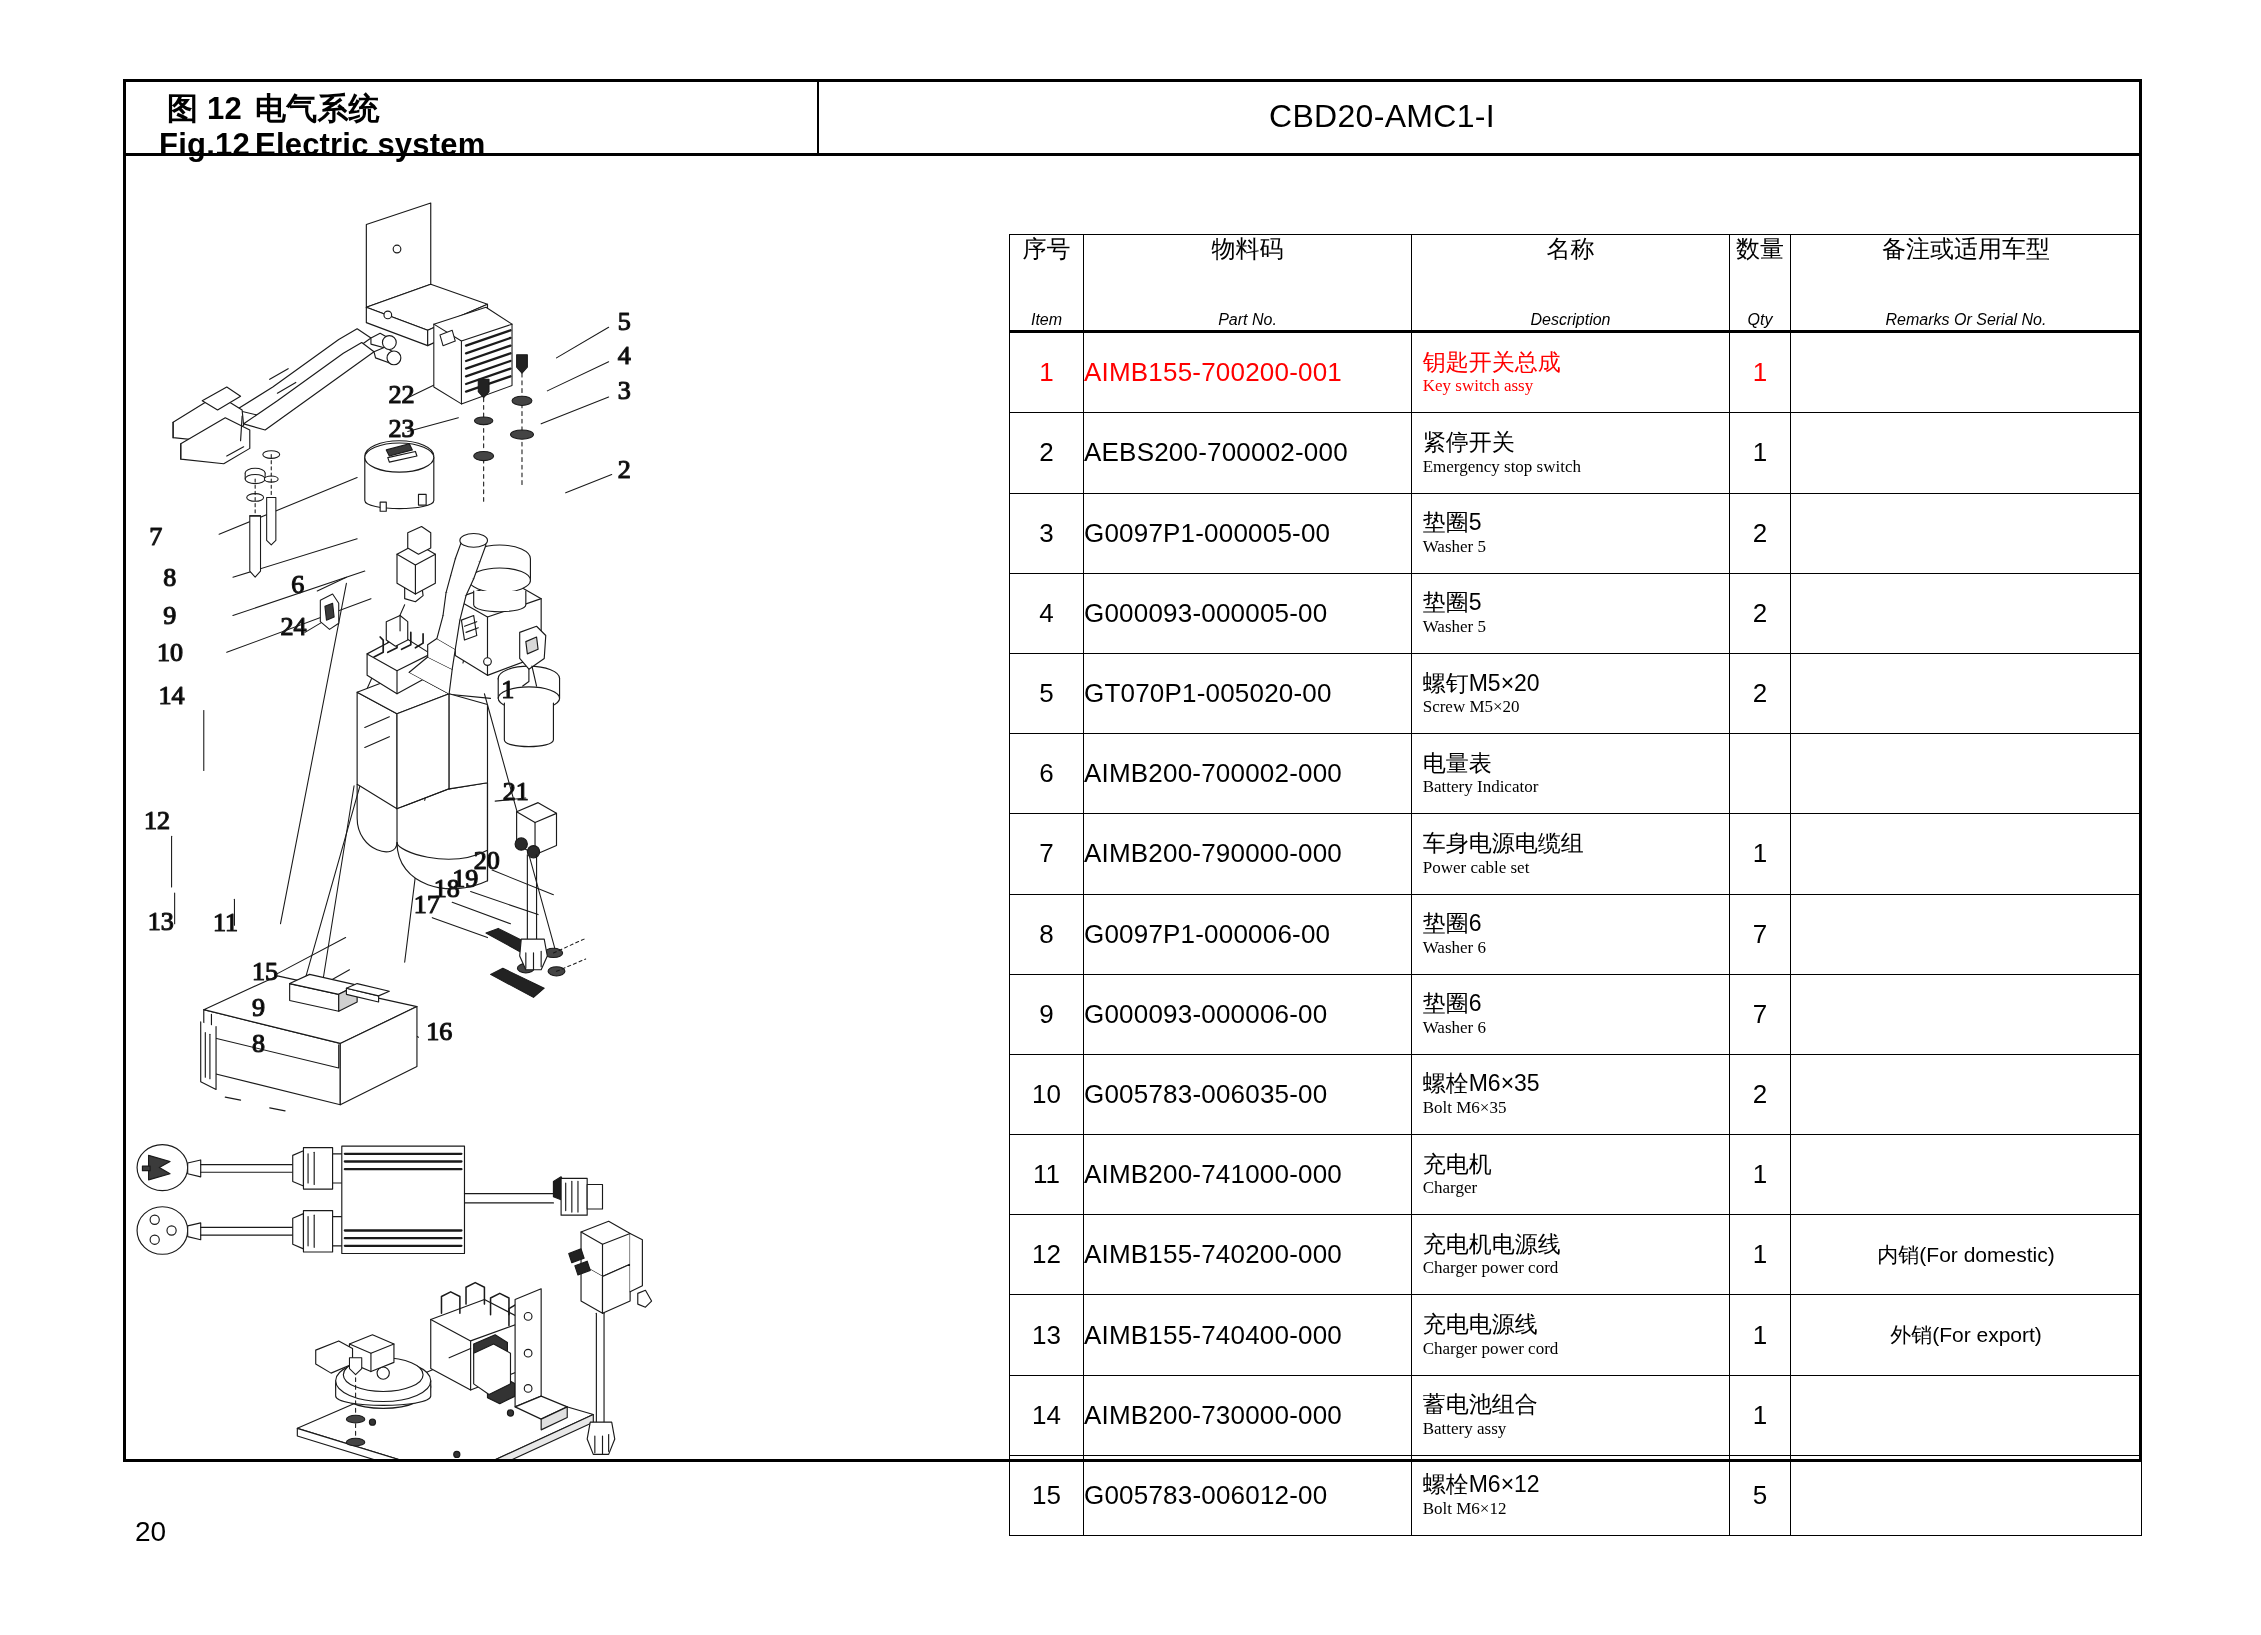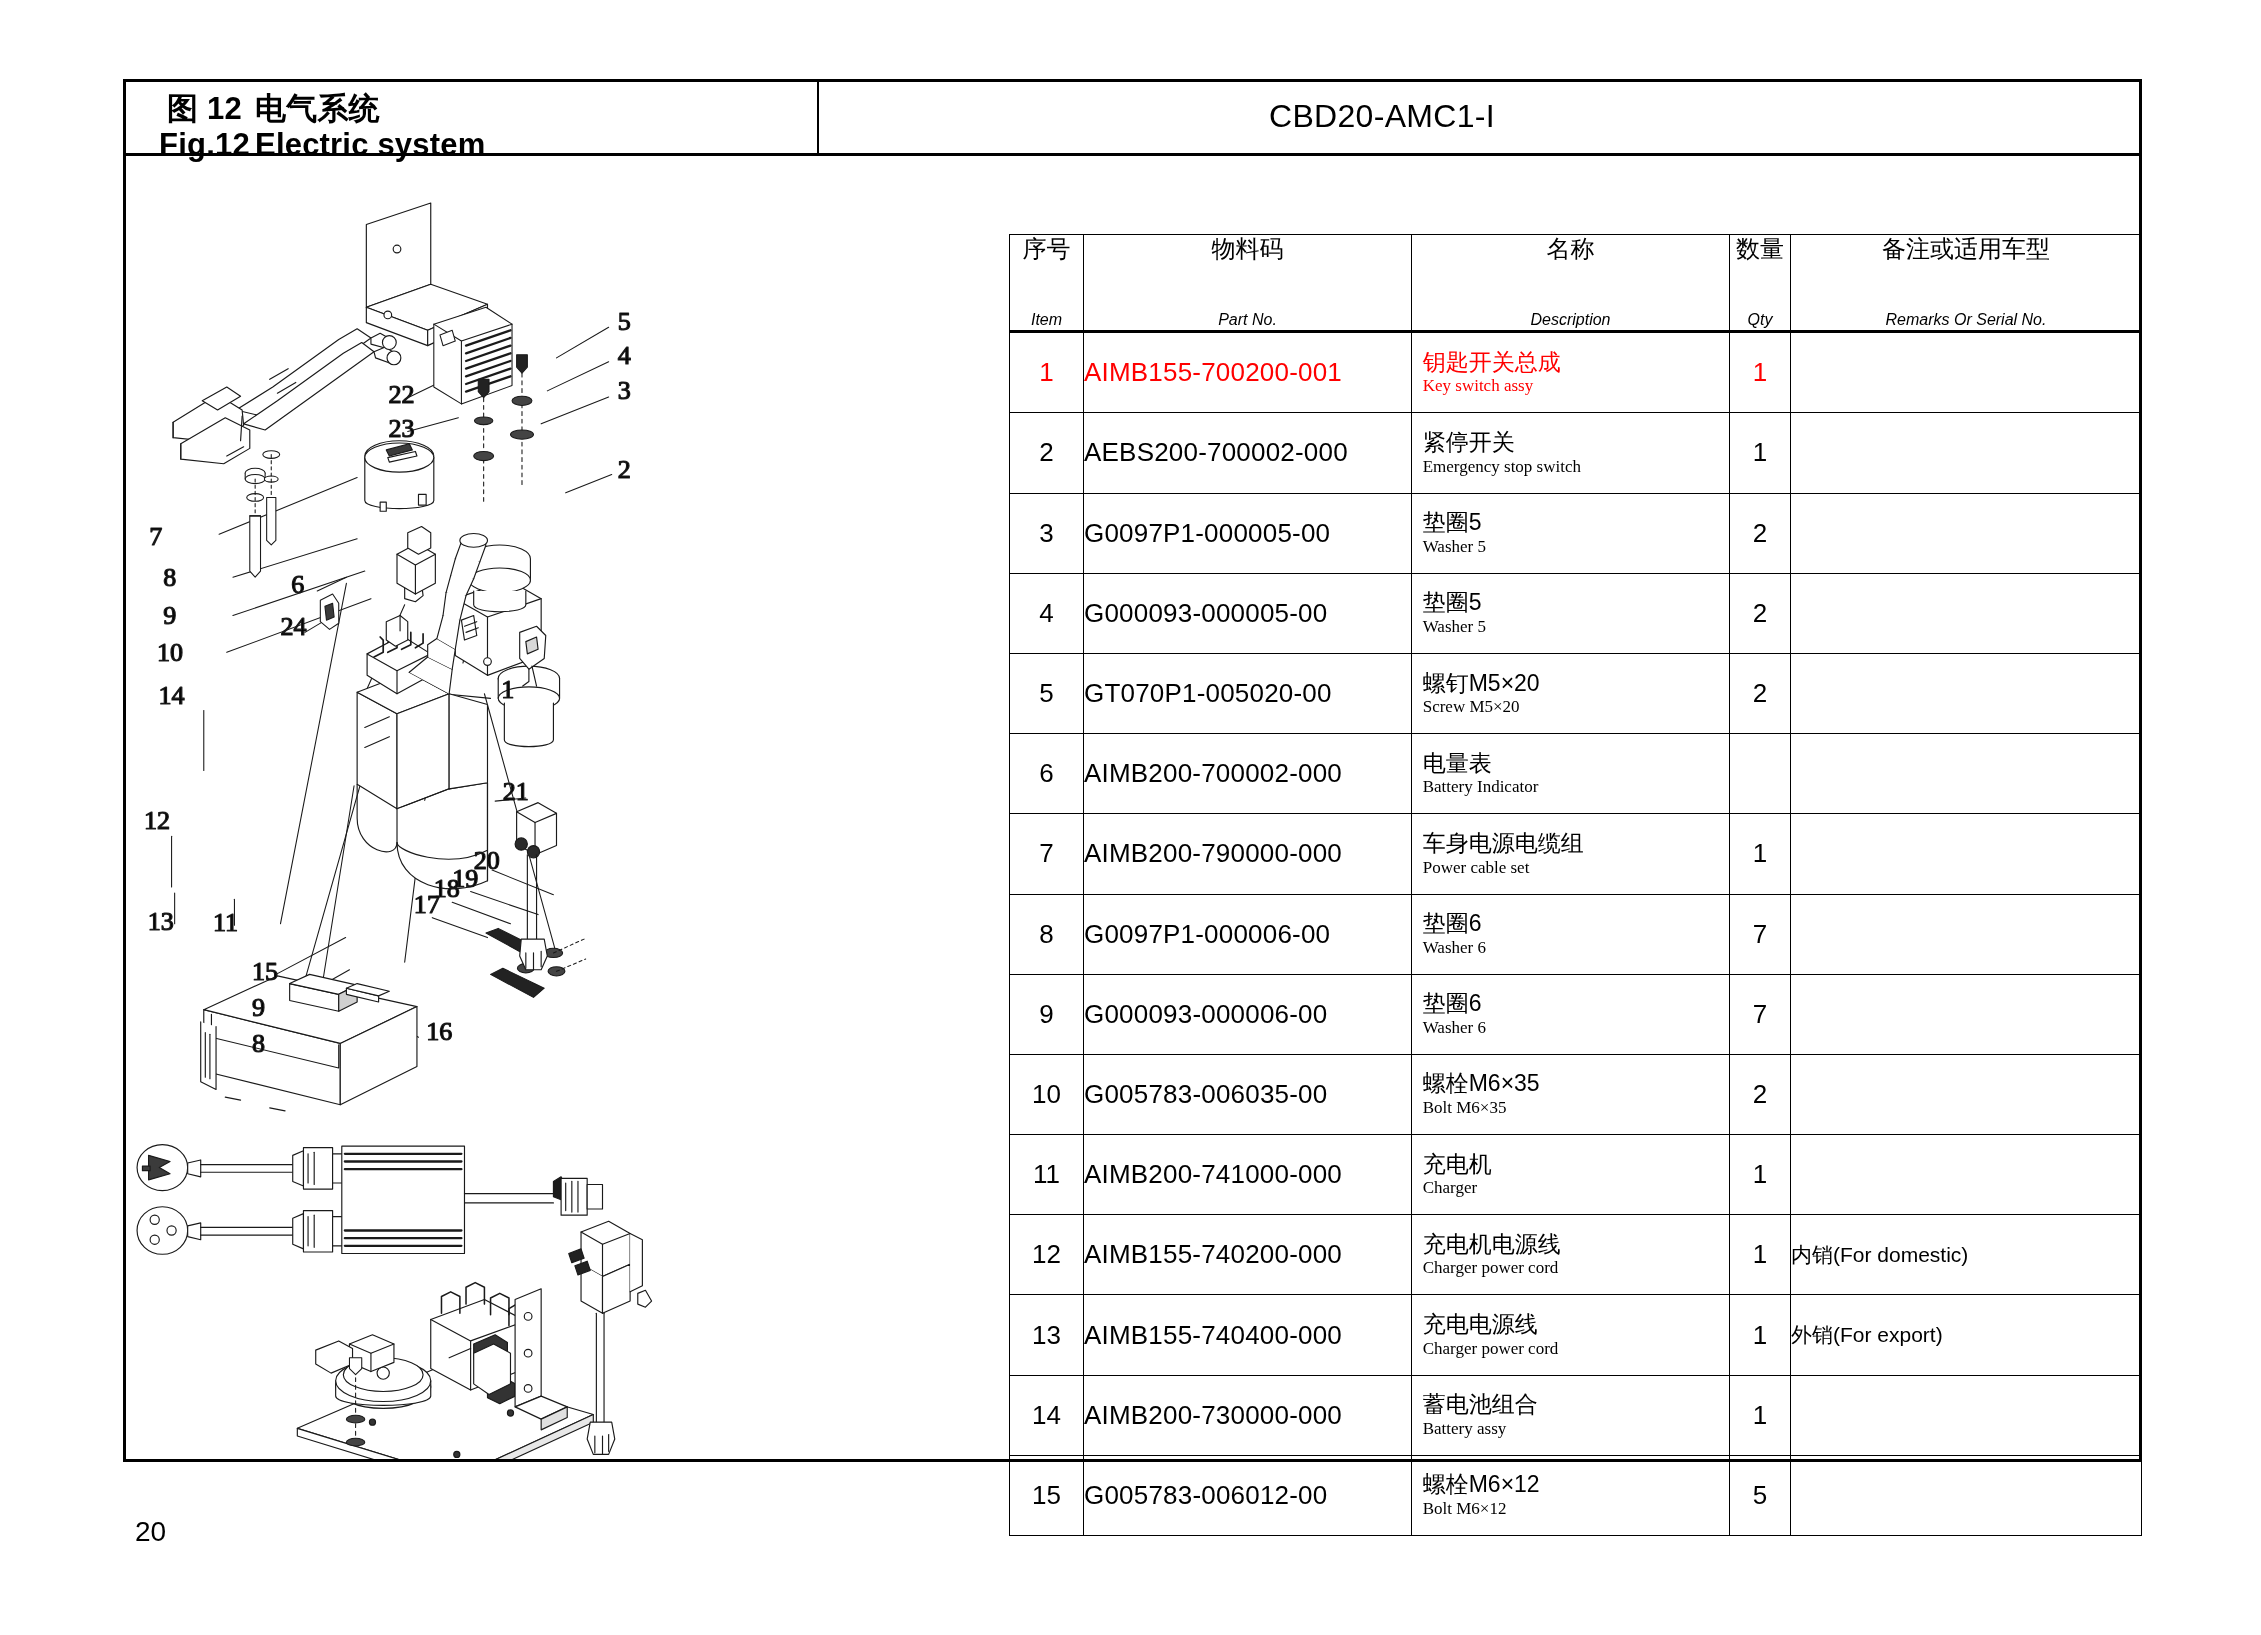--- a/index.html
+++ b/index.html
@@ -43,21 +43,21 @@
   .col-rem{width:351px;}
 
   .hdr{display:flex;flex-direction:column;align-items:center;justify-content:center;
        line-height:1.18;gap:48px;}
   .hdr .cn{font-size:24px;}
   .hdr .en{font-size:16px;font-style:italic;}
 
   .c-item{text-align:center;font-size:26px;}
   .c-part{font-size:26px;letter-spacing:0.2px;}
   .c-qty{text-align:center;font-size:26px;}
-  .c-rem{text-align:left;font-size:21px;margin-left:41px;}
+  .c-rem{text-align:center;font-size:21px;margin-left:41px;}
   .c-desc{padding:6.1px 0 6.1px 10.7px !important;line-height:1.2;}
   .c-desc .cn{font-size:23px;display:block;}
   .c-desc .en{font-size:17px;display:block;font-family:Liberation Serif, serif;}
   tr.row-hl td{color:#FF0000;}
   #parts-table tbody td{height:67px;}
 
   
   #page-number{position:absolute;left:135px;top:1516px;font-size:28px;}
 </style>
 </head>

